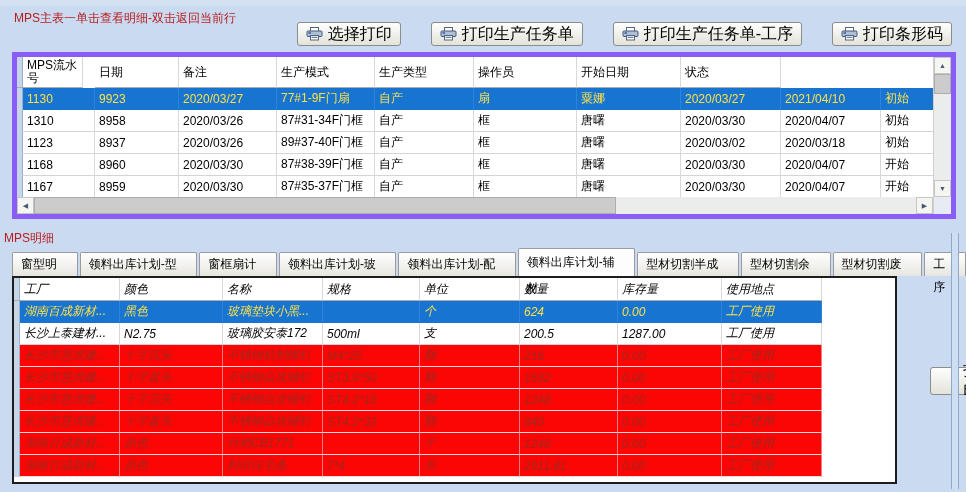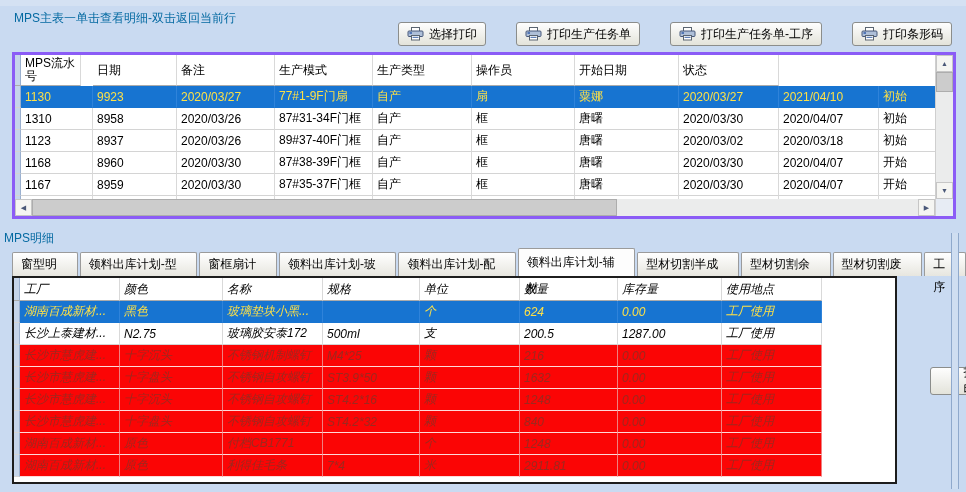--- a/index.html
+++ b/index.html
@@ -1,33 +1,33 @@
 <!DOCTYPE html>
 <html><head>
 <meta charset="utf-8">
 <style>
   html,body{margin:0;padding:0;}
   body{font-family:"Liberation Sans","DejaVu Sans",sans-serif;}
   .screen{position:relative;width:966px;height:492px;background:#c9daf1;overflow:hidden;}
   .topstrip{position:absolute;left:0;top:0;width:966px;height:6px;background:#d4e1f3;}
 
   
-  .sec-title{position:absolute;font-size:12px;color:#0369a1;}
+  .sec-title{position:absolute;font-size:12px;color:#b91c1c;}
 
   
   .win-btn{display:flex;align-items:center;gap:5px;height:24px;padding:0 8px;
     background:linear-gradient(#fefefe,#e3e3da);border:1px solid #8b8d8b;border-radius:3px;
-    font-size:12px;color:#000;font-family:inherit;cursor:pointer;}
+    font-size:16px;color:#000;font-family:inherit;cursor:pointer;}
   .win-btn .printer-icon{display:inline-flex;width:17px;height:14px;}
   #main-toolbar{position:absolute;top:22px;right:14px;display:flex;gap:30px;}
   #detail-print-btn{position:absolute;left:902px;top:367px;height:28px;padding:0 4px;gap:14px;margin-left:28px;}
 
   
   .grid-frame{position:absolute;background:#fff;display:flex;}
-  #main-grid{left:12px;top:52px;width:944px;height:167px;border:3px solid #8b5cf6;box-sizing:border-box;}
+  #main-grid{left:12px;top:52px;width:944px;height:167px;border:5px solid #8b5cf6;box-sizing:border-box;}
   #detail-grid{left:12px;top:276px;width:885px;height:208px;border:2px solid #1d1d1d;box-sizing:border-box;
     flex-direction:column;font-style:italic;}
   .grid-left{flex:1;min-width:0;display:flex;flex-direction:column;}
   .grid-body{flex:1;overflow:hidden;background:#fff;}
   #main-grid .grow{--cols:6px 72px 84px 98px 98px 99px 103px 104px 100px 100px 60px minmax(0,1fr);}
   #detail-grid .grow{--cols:6px 100px 103px 100px 97px 100px 98px 104px 100px minmax(0,1fr);}
   .grow{display:grid;grid-template-columns:var(--cols);height:22px;background:#fff;}
   .grow.ghead{height:31px;}
   #detail-grid .grow.ghead{height:23px;}
   .gcell{display:flex;align-items:center;padding:0 4px;font-size:12px;color:#000;

